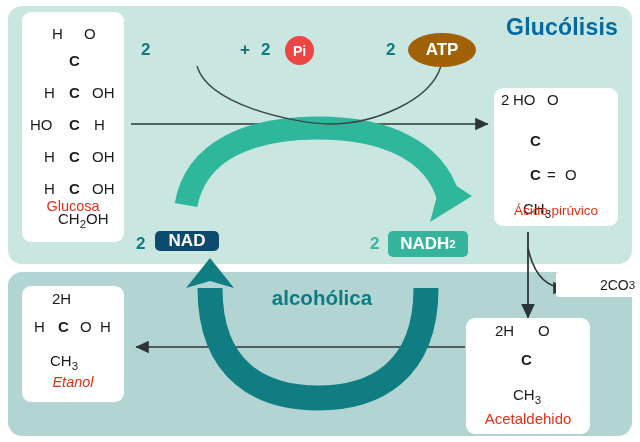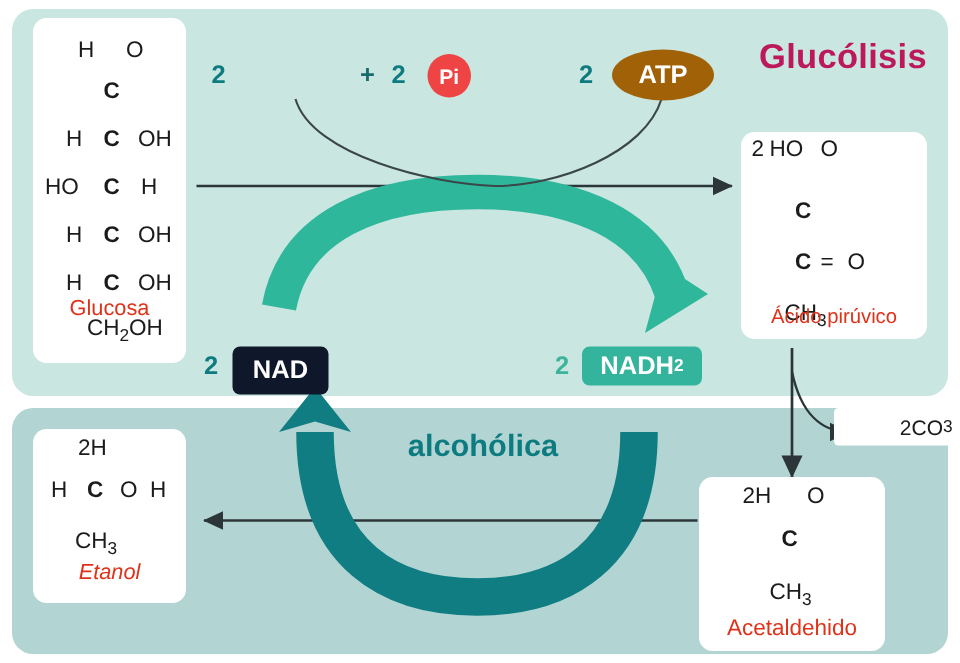--- a/index.html
+++ b/index.html
@@ -47,22 +47,22 @@
     left: 0; right: 0;
     text-align: center;
     color: #e03219;
     font-size: 14.5px;
     font-family: "Liberation Sans", sans-serif;
   }
 
   
   #title-glycolysis {
     position: absolute;
-    right: 22px; top: 24px;
-    color: #be185d;
+    right: 22px; top: 14px;
+    color: #0369a1;
     font-size: 23px;
     font-weight: bold;
     letter-spacing: .2px;
   }
   #title-fermentation {
     position: absolute;
     left: 216px; top: 286px;
     width: 212px;
     text-align: center;
     color: #0d7b80;
@@ -120,22 +120,22 @@
     display: flex;
     align-items: center;
     justify-content: center;
     border-radius: 5px;
     color: #ffffff;
     font-weight: bold;
     font-size: 17px;
   }
   #pill-nad {
     left: 155px; top: 231px;
-    width: 64px; height: 32px;
-    background: #0f172a;
+    width: 64px; height: 20px;
+    background: #0c4a6e;
   }
   #pill-nadh2 {
     left: 388px; top: 231px;
     width: 80px; height: 26px;
     background: #34b49c;
   }
   .sub { font-size: 11.5px; vertical-align: sub; }
 
   
   #tag-co2 {

